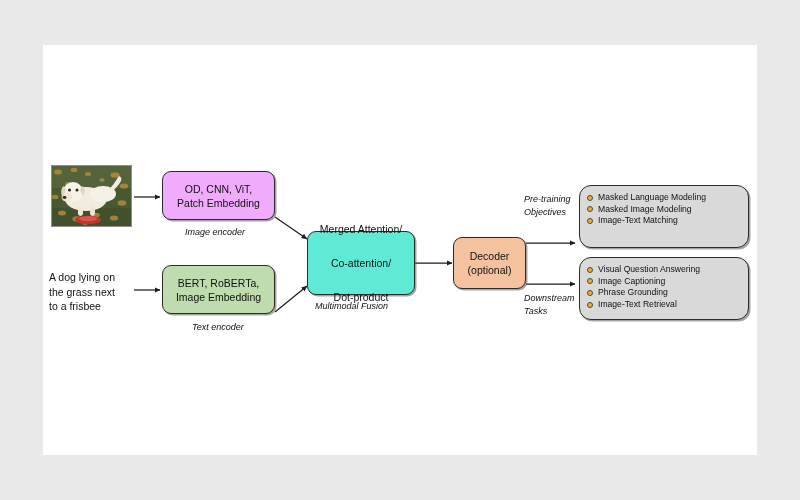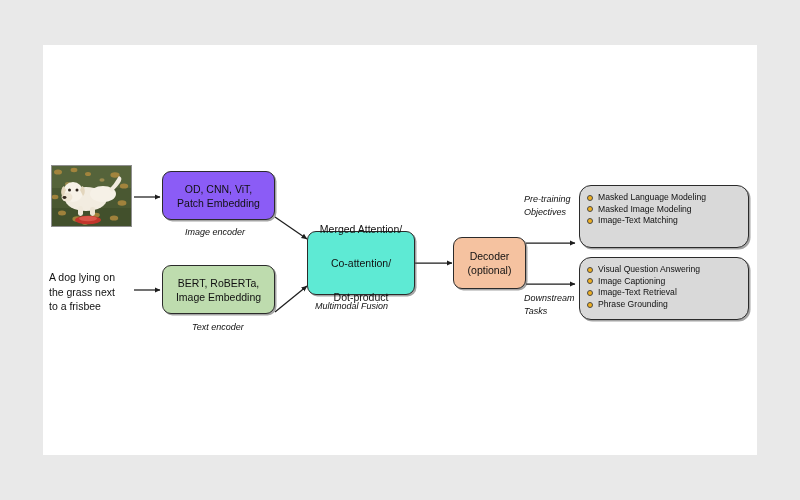--- a/index.html
+++ b/index.html
@@ -33,21 +33,21 @@
     text-align: center;
     font-size: 10.5px;
     line-height: 14px;
     color: #111111;
     box-shadow: 1.5px 1.5px 0 rgba(90,90,90,0.55);
   }
   .node .line {
     display: block;
     white-space: nowrap;
   }
-  #image-encoder { background: #8b5cf6; }
+  #image-encoder { background: #f0abfc; }
   #text-encoder  { background: #bedcae; }
   #fusion        { background: #5eead4; gap: 20px; }
   #decoder       { background: #f5c2a0; }
   .listbox {
     position: absolute;
     box-sizing: border-box;
     background: #d9d9d9;
     border: 1px solid #2b2b2b;
     border-radius: 12px;
     padding: 6px 7px 6px 7px;
@@ -242,21 +242,21 @@
     <div class="bullet-row">
       <span class="bullet"></span>
       <span>Visual Question Answering</span>
     </div>
     <div class="bullet-row">
       <span class="bullet"></span>
       <span>Image Captioning</span>
     </div>
     <div class="bullet-row">
       <span class="bullet"></span>
+      <span>Phrase Grounding</span>
+    </div>
+    <div class="bullet-row">
+      <span class="bullet"></span>
       <span>Image-Text Retrieval</span>
     </div>
-    <div class="bullet-row">
-      <span class="bullet"></span>
-      <span>Phrase Grounding</span>
-    </div>
   </div>
 
 </div>
 
 </body></html>

